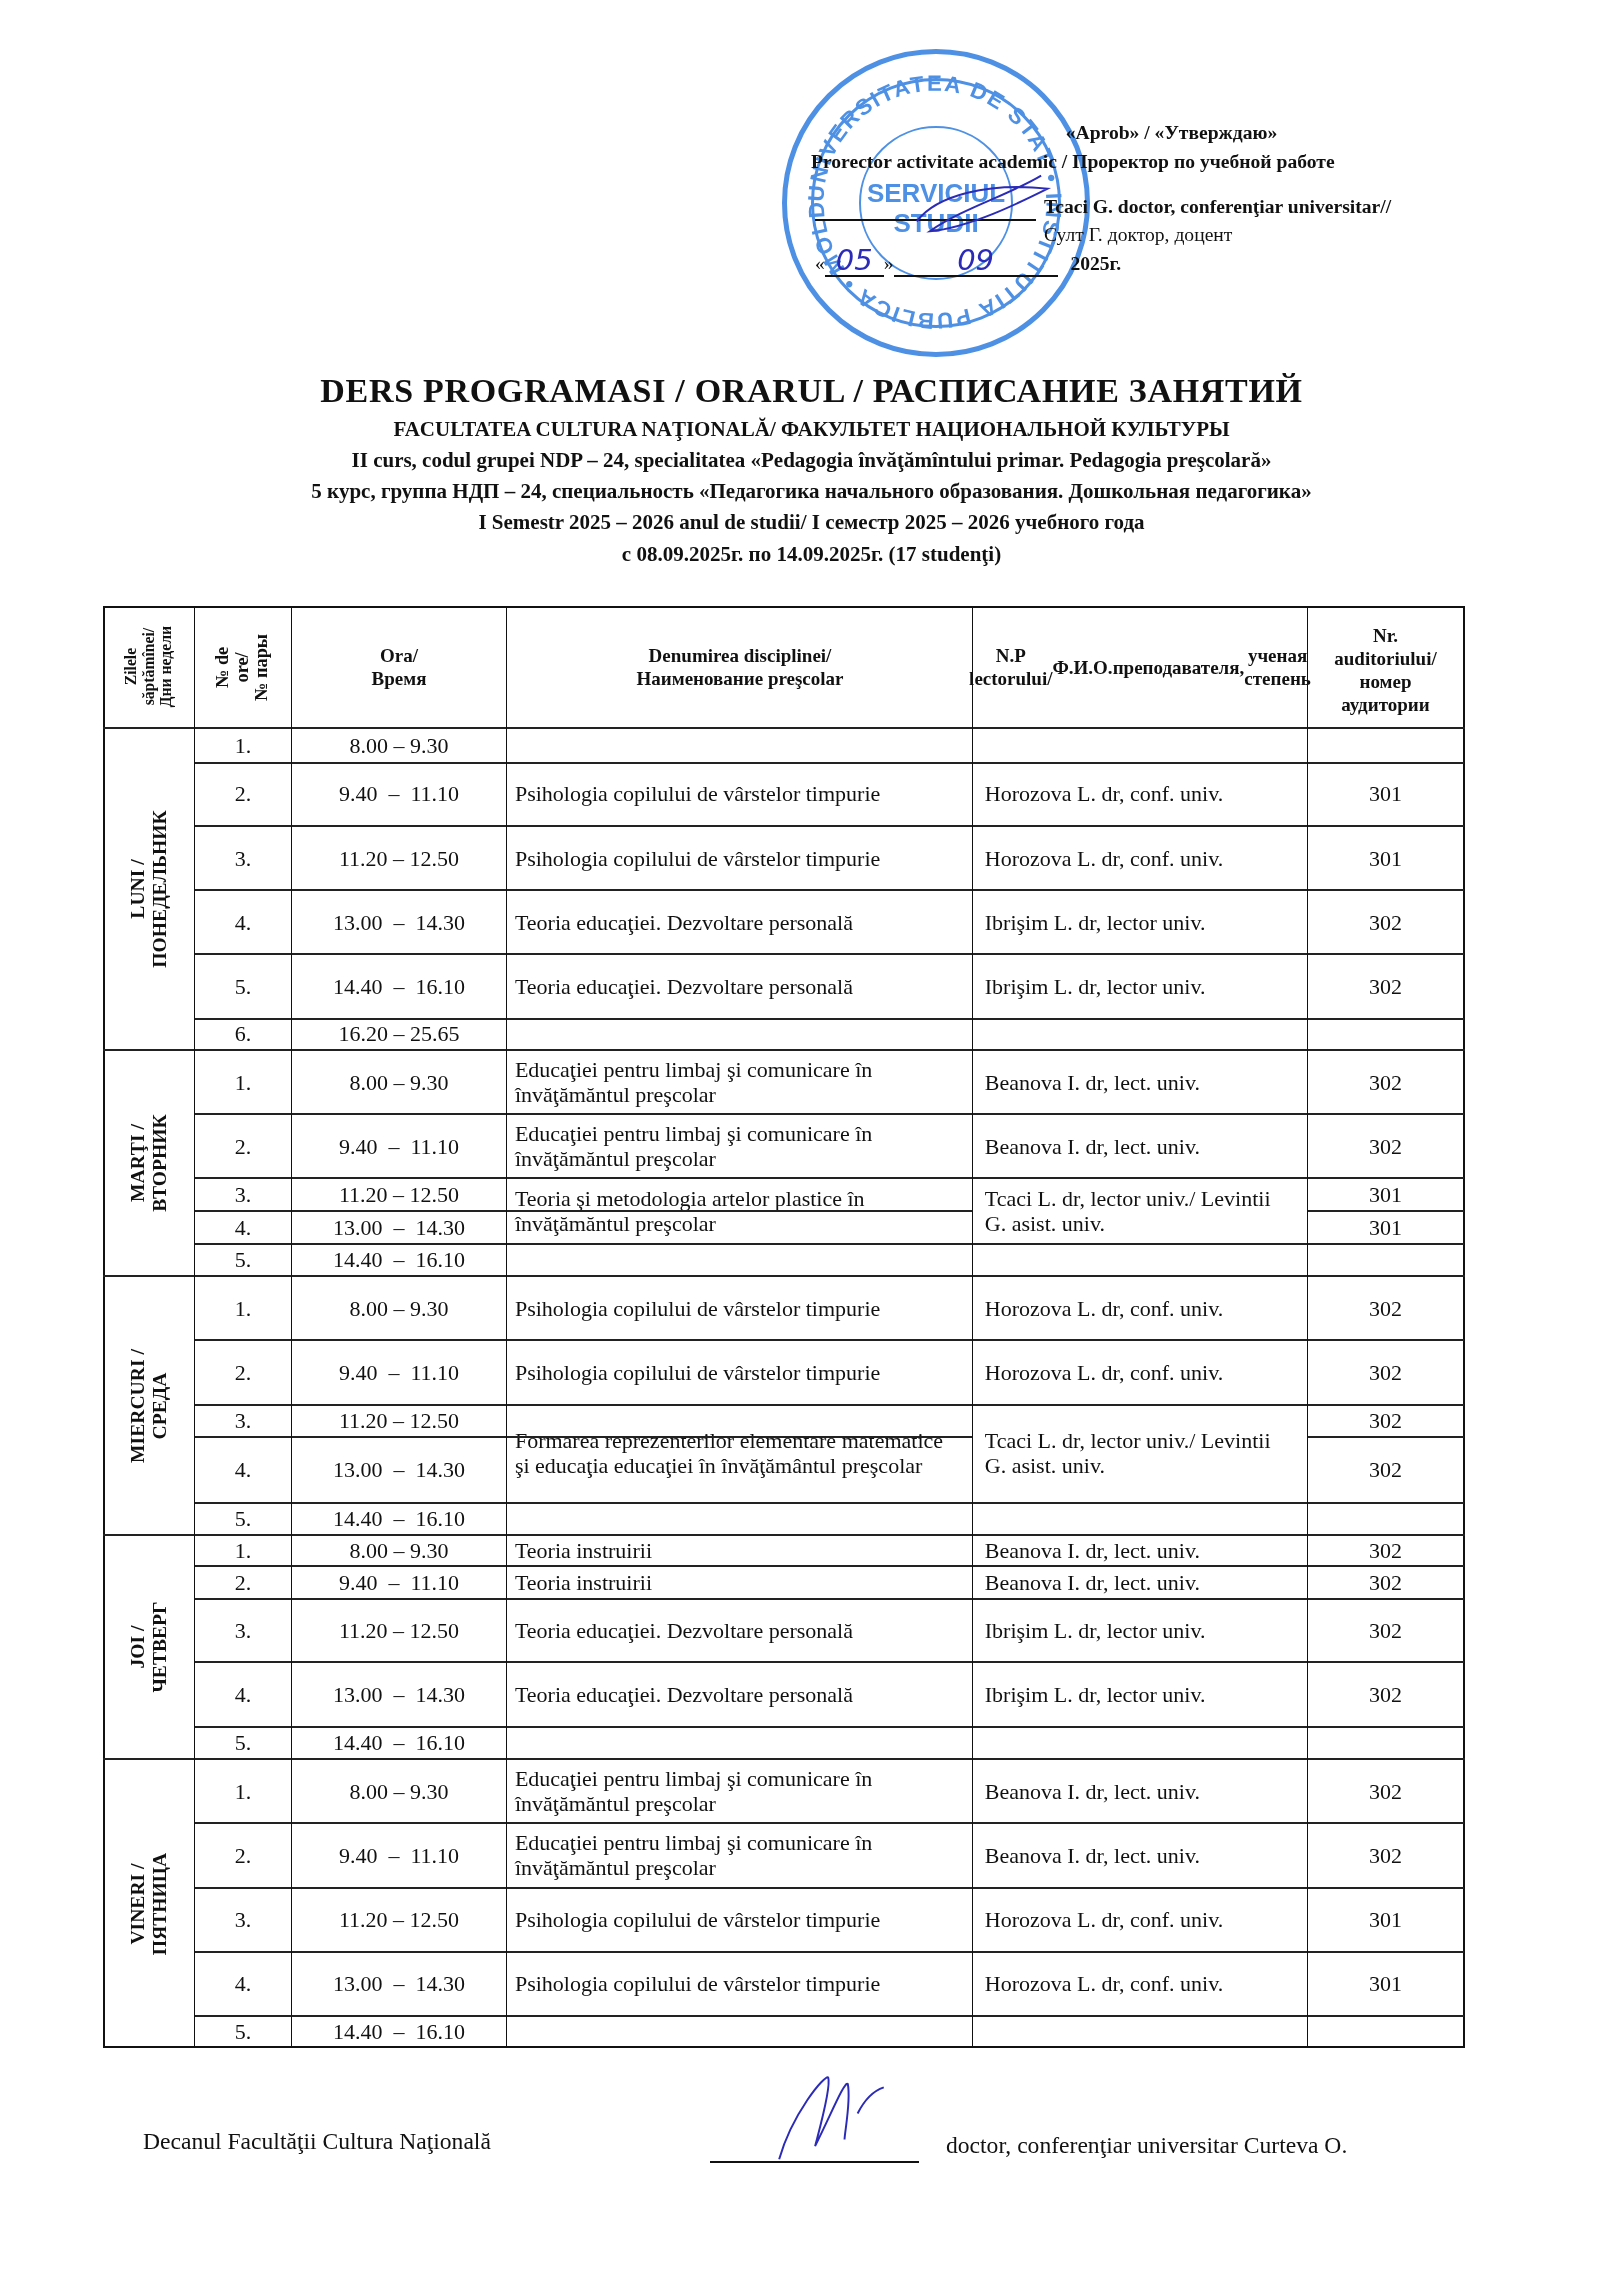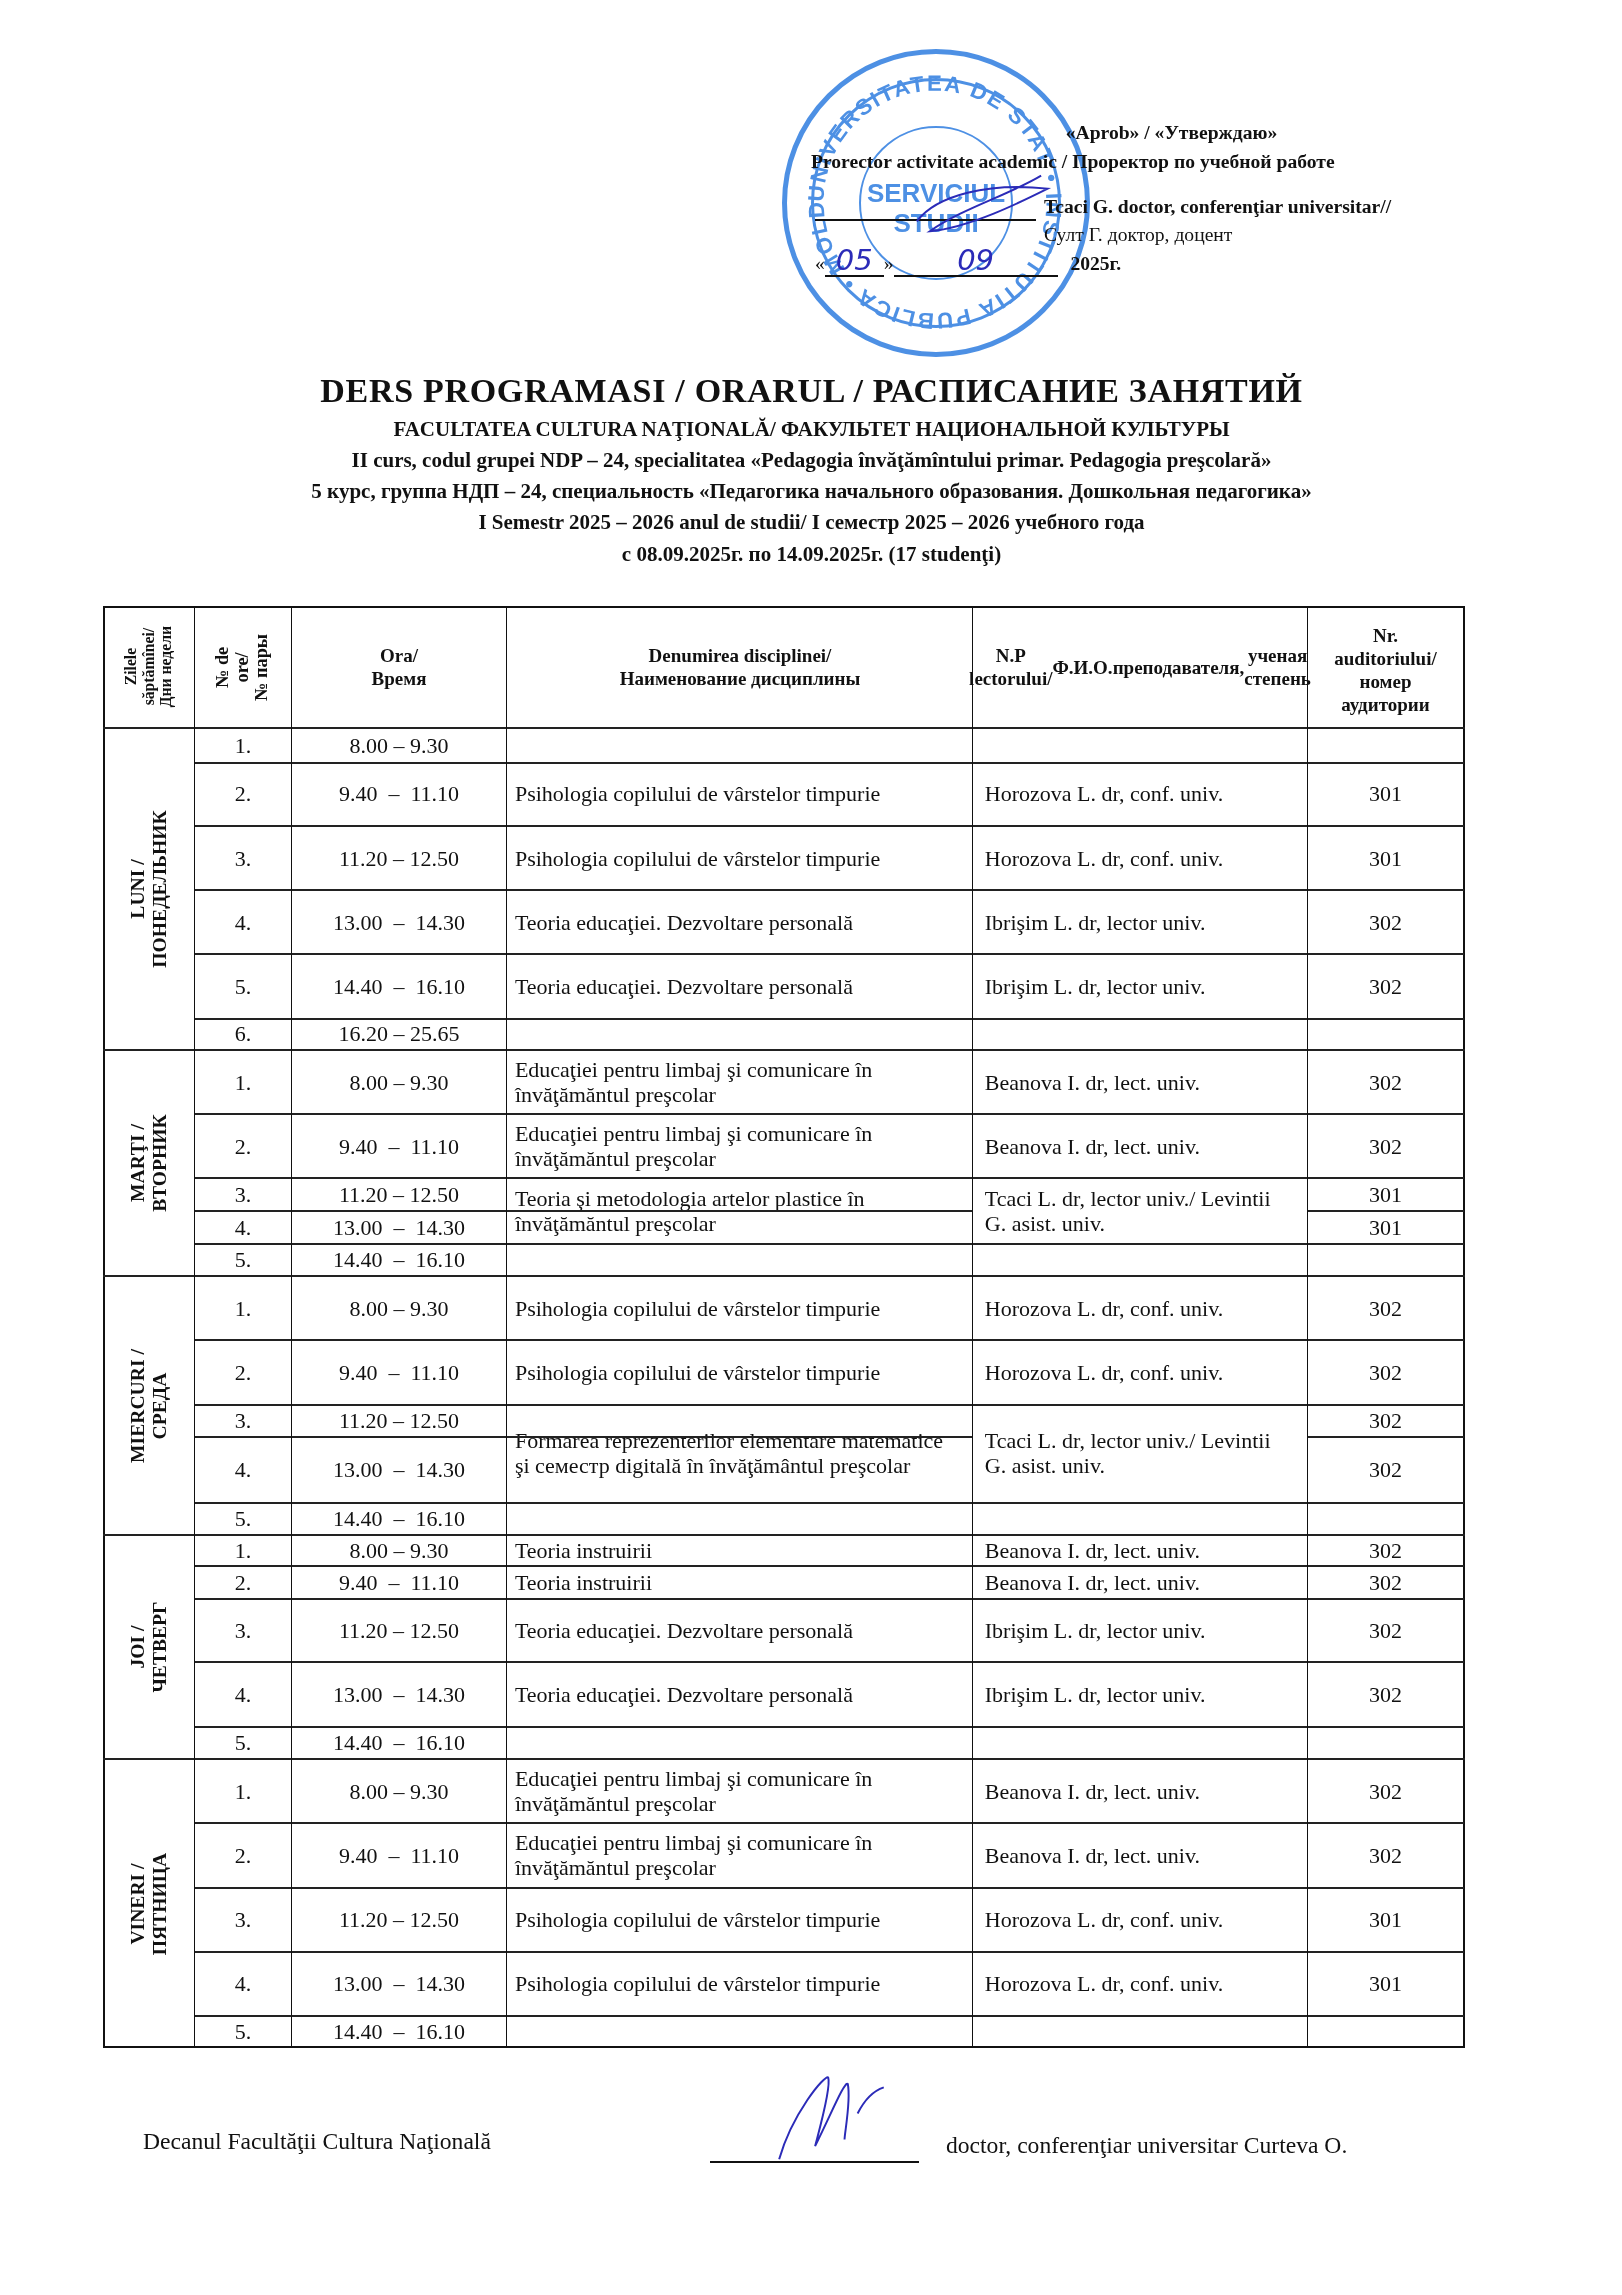--- a/index.html
+++ b/index.html
@@ -96,21 +96,21 @@
     <div>ore/</div>
     <div>№ пары</div>
   </span>
 </div>
 <div class="cell hdr" style="left:291px; top:606px; width:216px; height:122px; flex-direction:column;">
   <div>Ora/</div>
   <div>Время</div>
 </div>
 <div class="cell hdr" style="left:507px; top:606px; width:466px; height:122px; flex-direction:column;">
   <div>Denumirea disciplinei/</div>
-  <div>Наименование дисциплины</div>
+  <div>Наименование preşcolar</div>
 </div>
 <div class="cell hdr" style="left:973px; top:606px; width:334px; height:122px; flex-direction:row;">
   <div>N.P lectorului/</div>
   <div>Ф.И.О.</div>
   <div>преподавателя,</div>
   <div>ученая степень</div>
 </div>
 <div class="cell hdr" style="left:1307px; top:606px; width:157px; height:127px; flex-direction:column;">
   <div>Nr.</div>
   <div>auditoriului/</div>
@@ -210,21 +210,21 @@
     <div class="cell c-center" style="left:1307px;top:1276px;width:157px;height:64px;">302</div>
     <div class="hline" style="left:195px;top:1339px;width:1269px;"></div>
     <div class="cell c-center" style="left:195px;top:1340px;width:96px;height:64px;">2.</div>
     <div class="cell c-center" style="left:291px;top:1340px;width:216px;height:64px;white-space:pre;">9.40  –  11.10</div>
     <div class="cell c-left" style="left:507px;top:1340px;width:466px;height:64px;padding-right:13px;">Psihologia copilului de vârstelor timpurie</div>
     <div class="cell c-left" style="left:973px;top:1340px;width:334px;height:64px;padding-left:11.8px;padding-right:26px;">Horozova L. dr, conf. univ.</div>
     <div class="cell c-center" style="left:1307px;top:1340px;width:157px;height:64px;">302</div>
     <div class="hline" style="left:195px;top:1404px;width:1269px;"></div>
     <div class="cell c-center" style="left:195px;top:1404px;width:96px;height:33px;">3.</div>
     <div class="cell c-center" style="left:291px;top:1404px;width:216px;height:33px;white-space:pre;">11.20 – 12.50</div>
-    <div class="cell c-left" style="left:507px;top:1404px;width:466px;height:98px;padding-right:13px;">Formarea reprezenterilor elementare matematice şi семестр digitală în învăţământul preşcolar</div>
+    <div class="cell c-left" style="left:507px;top:1404px;width:466px;height:98px;padding-right:13px;">Formarea reprezenterilor elementare matematice şi educaţia educaţiei în învăţământul preşcolar</div>
     <div class="cell c-left" style="left:973px;top:1404px;width:334px;height:98px;padding-left:11.8px;padding-right:26px;">Tcaci L. dr, lector univ./ Levintii G. asist. univ.</div>
     <div class="cell c-center" style="left:1307px;top:1404px;width:157px;height:33px;">302</div>
     <div class="hline" style="left:195px;top:1436px;width:778px;"></div>
     <div class="hline" style="left:1307px;top:1436px;width:157px;"></div>
     <div class="cell c-center" style="left:195px;top:1437px;width:96px;height:65px;">4.</div>
     <div class="cell c-center" style="left:291px;top:1437px;width:216px;height:65px;white-space:pre;">13.00  –  14.30</div>
     <div class="cell c-center" style="left:1307px;top:1437px;width:157px;height:65px;">302</div>
     <div class="hline" style="left:195px;top:1502px;width:1269px;"></div>
     <div class="cell c-center" style="left:195px;top:1502px;width:96px;height:33px;">5.</div>
     <div class="cell c-center" style="left:291px;top:1502px;width:216px;height:33px;white-space:pre;">14.40  –  16.10</div>

